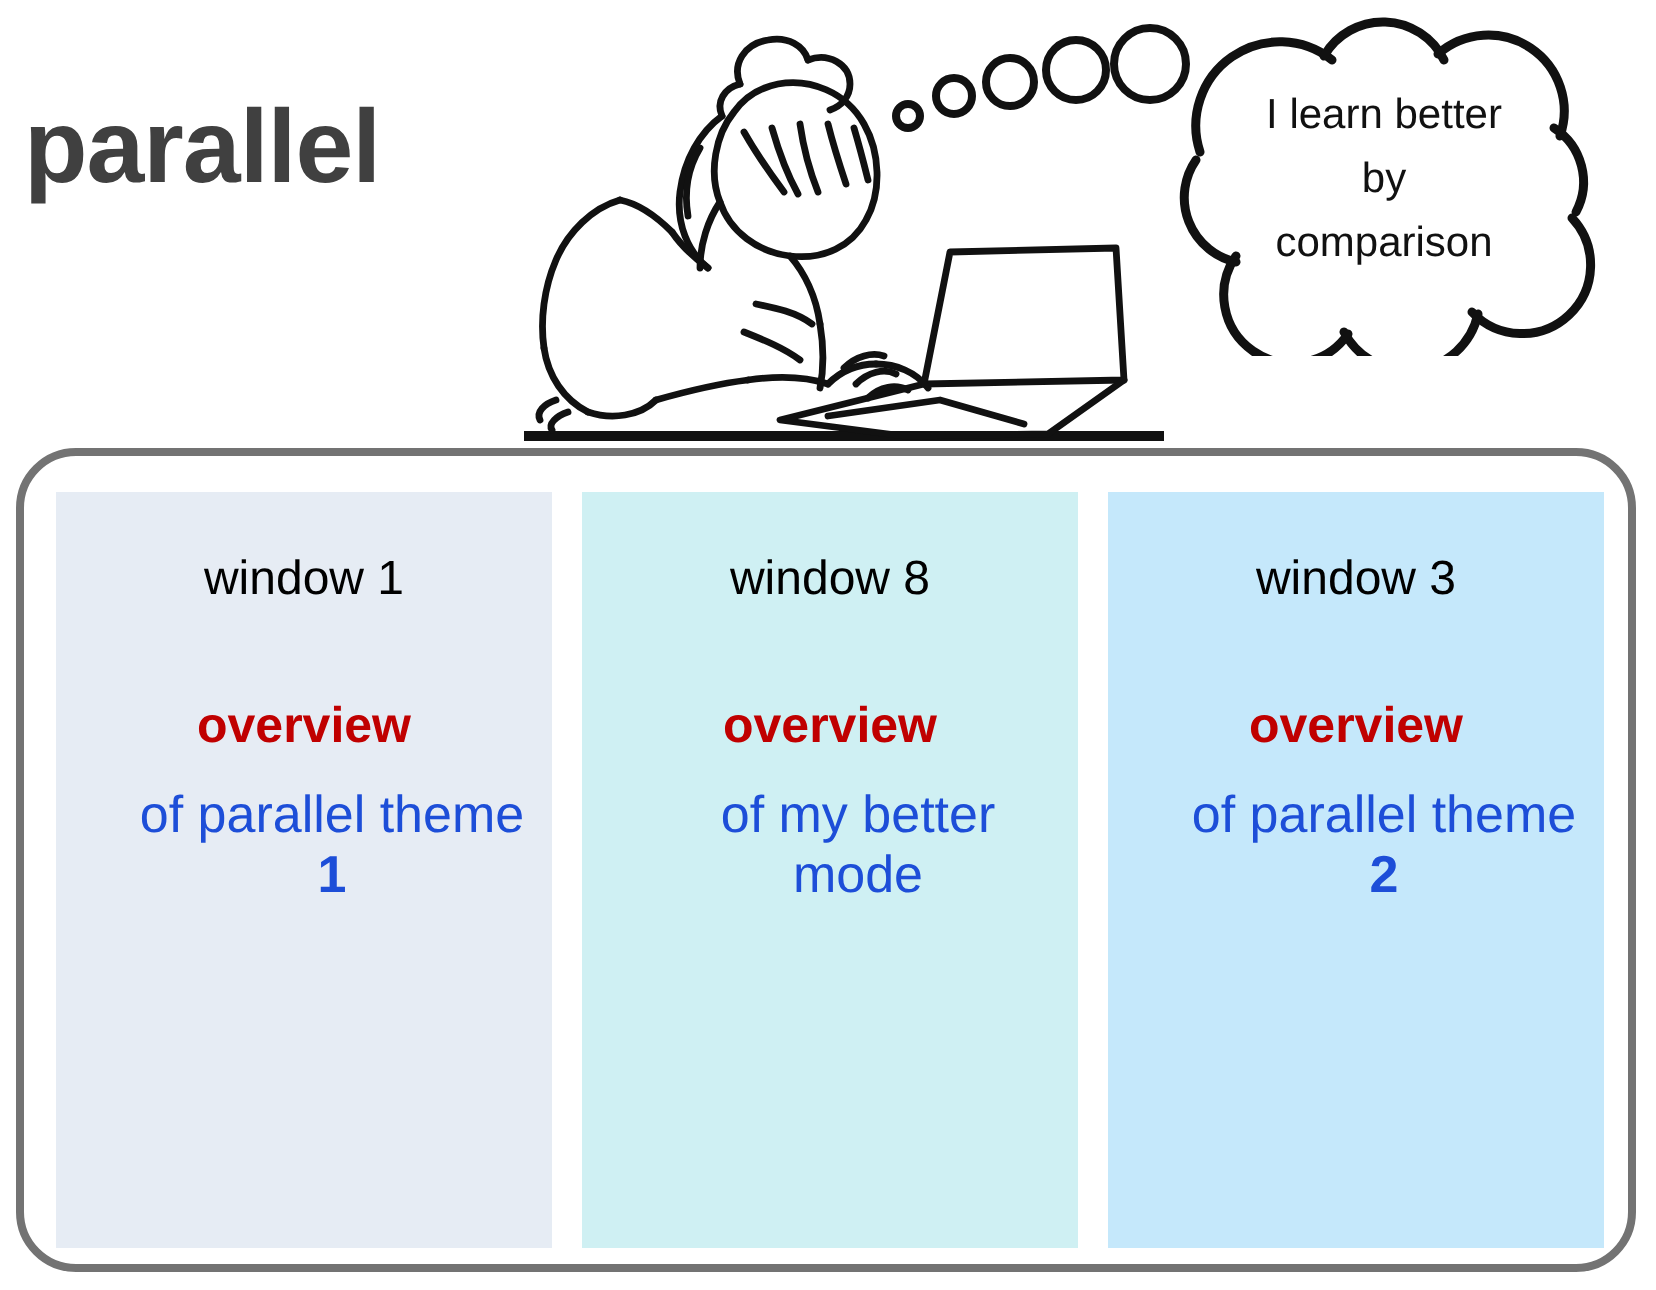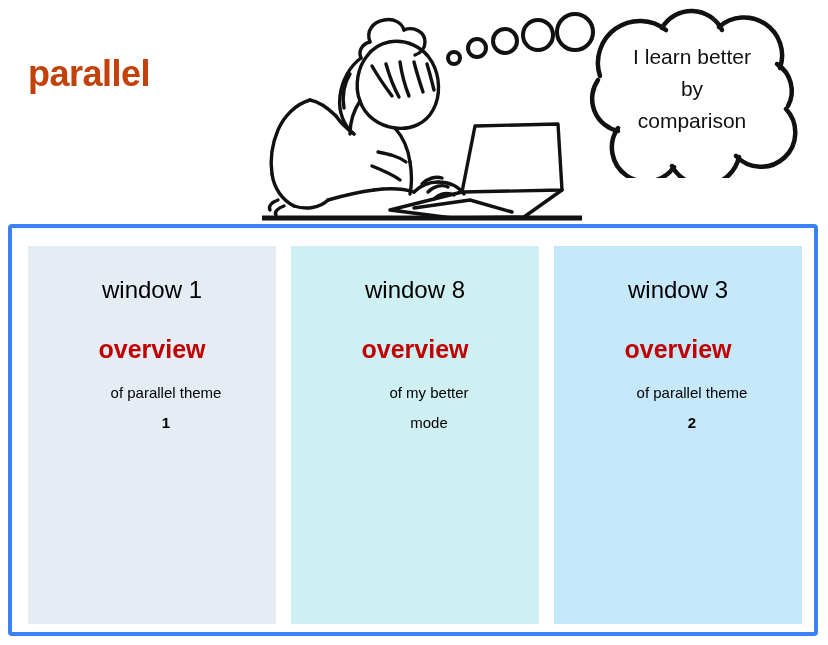--- a/index.html
+++ b/index.html
@@ -25,27 +25,26 @@
     width: 250px;
   }
   #mode-label {
     font-size: 23px;
     line-height: 26px;
     color: #000000;
     font-weight: normal;
     letter-spacing: 0.1px;
   }
   #mode-value {
-    font-size: 36px;
+    font-size: 52px;
     line-height: 58px;
     font-weight: bold;
-    color: #c2410c;
+    color: #404040;
     margin-top: 7px;
     letter-spacing: -0.5px;
-    margin-left: 16px;
   }
 
   
   #illustration {
     position: absolute;
     left: 262px;
     top: 4px;
     width: 320px;
     height: 218px;
   }
@@ -57,22 +56,22 @@
     height: 170px;
   }
 
   
   #windows-container {
     position: absolute;
     left: 8px;
     top: 224px;
     width: 810px;
     height: 412px;
-    border: 4px solid #3b82f6;
-    border-radius: 4px;
+    border: 4px solid #737373;
+    border-radius: 30px;
     box-sizing: border-box;
     background: #ffffff;
   }
 
   #panels-row {
     position: absolute;
     left: 16px;
     top: 18px;
     width: 774px;
     height: 378px;
@@ -93,26 +92,26 @@
   .window-title {
     font-size: 24px;
     line-height: 28px;
     color: #000000;
   }
   .overview-label {
     font-size: 25px;
     line-height: 30px;
     font-weight: bold;
     color: #C00000;
-    margin-top: 30px;
+    margin-top: 44px;
   }
   .overview-sub {
-    font-size: 15px;
+    font-size: 26px;
     line-height: 30px;
-    color: #000000;
+    color: #1d4ed8;
     margin-top: 14px;
     padding: 0 4px;
     margin-left: 28px;
   }
   .overview-sub .num {
     font-weight: bold;
     display: block;
   }
 </style>
 </head>

